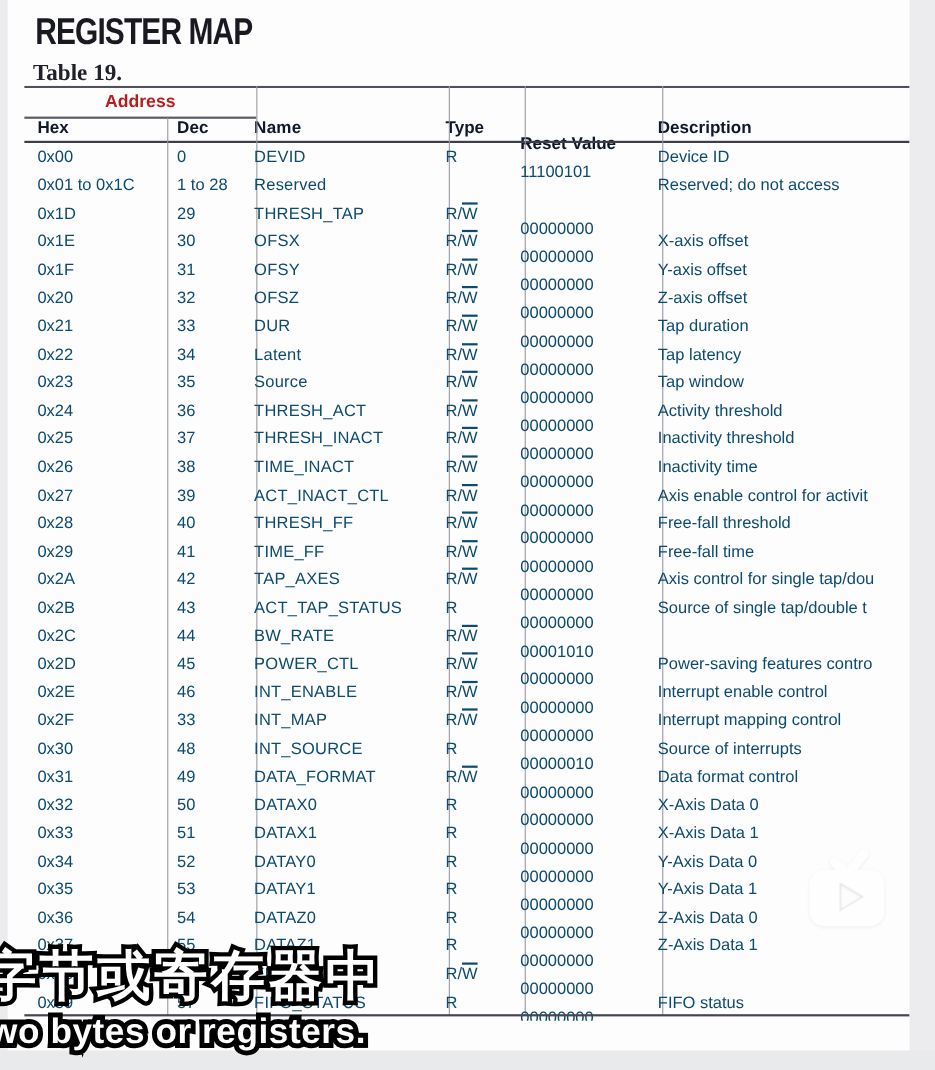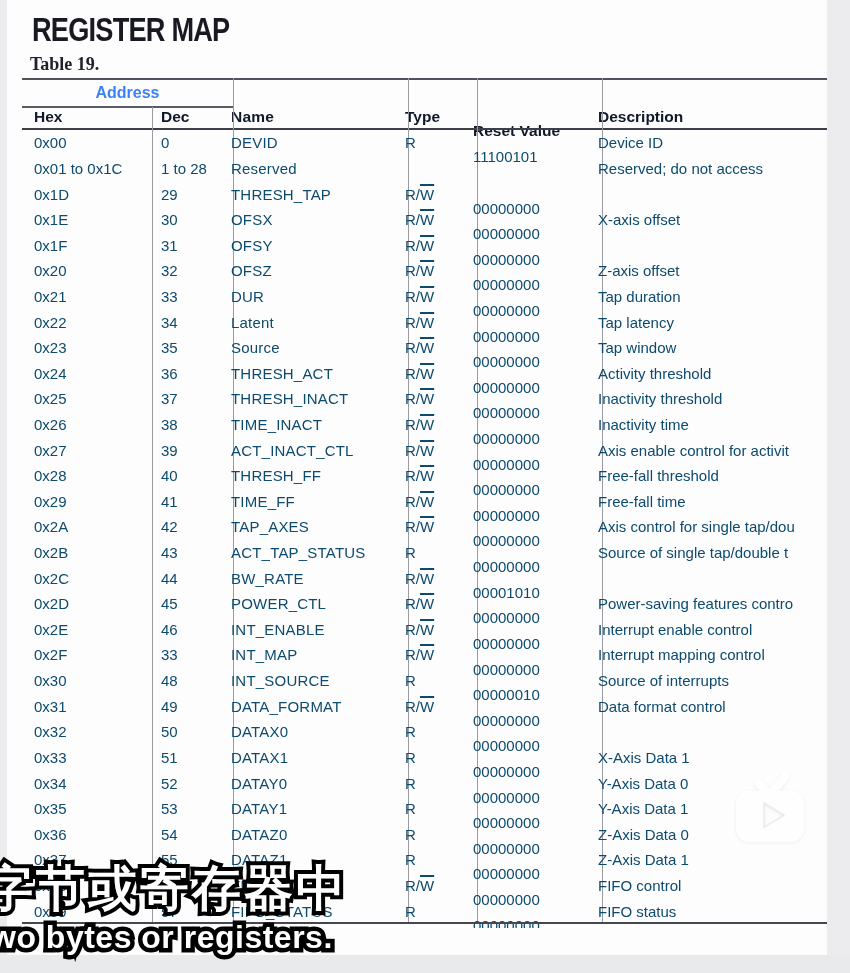--- a/index.html
+++ b/index.html
@@ -15,40 +15,40 @@
   .strip.bottom{left:0;top:955px;width:850px;height:18px;background:#e9eaec;z-index:4;}
 
   .title{
     position:absolute;left:32px;top:10px;margin:0;
     font-size:34px;font-weight:700;letter-spacing:-1px;color:#191922;
     transform:scaleX(.8);transform-origin:left top;white-space:nowrap;
   }
   .caption{
     position:absolute;left:30px;top:54px;
     font-family:"Liberation Serif","DejaVu Serif",serif;
-    font-size:18px;font-weight:700;color:#20202a;
+    font-size:21px;font-weight:700;color:#20202a;
   }
 
   .tablewrap{position:absolute;left:22px;top:78px;width:805px;height:850px;overflow:hidden;z-index:1;}
   .rule{position:absolute;left:0;width:805px;background:#50515a;}
   .rule.top{top:0;height:2px;}
   .rule.addr{top:28px;width:211px;height:2px;background:#5a5b64;}
   .rule.headbot{top:50px;height:2px;background:#3d3e47;}
   .rule.bot{top:844px;height:2px;background:#45464f;}
   .vline{position:absolute;width:1px;top:0;height:845px;background:#9a9aa1;}
   .vline.v1{left:130px;top:29px;height:816px;}
   .vline.v2{left:211px;}
   .vline.v3{left:386px;}
   .vline.v4{left:455px;}
   .vline.v5{left:580px;}
 
   .addrcell{
     position:absolute;left:0;top:2px;width:211px;height:26px;
     display:flex;align-items:center;justify-content:center;
-    font-size:16px;font-weight:700;color:#3b82f6;
+    font-size:16px;font-weight:700;color:#b91c1c;
   }
   .headrow{position:absolute;left:0;top:28px;width:805px;height:22px;display:flex;
     font-size:15.5px;font-weight:700;color:#0f172a;align-items:center;}
   .rows{position:absolute;left:0;top:52px;width:805px;}
   .row{display:flex;height:25.61px;align-items:center;font-size:15px;color:#0c4a6e;white-space:nowrap;}
   .c-hex{width:118px;padding-left:12px;flex:none;}
   .c-dec{width:70px;padding-left:9px;flex:none;}
   .c-name{width:163px;padding-left:0;flex:none;letter-spacing:.2px;}
   .c-type{width:58px;padding-left:11px;flex:none;}
   .c-reset{width:115px;padding-left:10px;flex:none;margin-top:28px;}
@@ -128,20 +128,21 @@
     <div class="c-reset">00000000</div>
     <div class="c-desc">X-axis offset</div>
   </div>
 
   <div class="row">
     <div class="c-hex">0x1F</div>
     <div class="c-dec">31</div>
     <div class="c-name">OFSY</div>
     <div class="c-type">R/<span class="ov">W</span></div>
     <div class="c-reset">00000000</div>
+    <div class="c-desc">Y-axis offset</div>
   </div>
 
   <div class="row">
     <div class="c-hex">0x20</div>
     <div class="c-dec">32</div>
     <div class="c-name">OFSZ</div>
     <div class="c-type">R/<span class="ov">W</span></div>
     <div class="c-reset">00000000</div>
     <div class="c-desc">Z-axis offset</div>
   </div>
@@ -297,20 +298,21 @@
     <div class="c-reset">00000000</div>
     <div class="c-desc">Data format control</div>
   </div>
 
   <div class="row">
     <div class="c-hex">0x32</div>
     <div class="c-dec">50</div>
     <div class="c-name">DATAX0</div>
     <div class="c-type">R</div>
     <div class="c-reset">00000000</div>
+    <div class="c-desc">X-Axis Data 0</div>
   </div>
 
   <div class="row">
     <div class="c-hex">0x33</div>
     <div class="c-dec">51</div>
     <div class="c-name">DATAX1</div>
     <div class="c-type">R</div>
     <div class="c-reset">00000000</div>
     <div class="c-desc">X-Axis Data 1</div>
   </div>
@@ -350,21 +352,20 @@
     <div class="c-reset">00000000</div>
     <div class="c-desc">Z-Axis Data 1</div>
   </div>
 
   <div class="row">
     <div class="c-hex">0x38</div>
     <div class="c-dec">56</div>
     <div class="c-name">FIFO_CTL</div>
     <div class="c-type">R/<span class="ov">W</span></div>
     <div class="c-reset">00000000</div>
-    <div class="c-desc">FIFO control</div>
   </div>
 
   <div class="row">
     <div class="c-hex">0x39</div>
     <div class="c-dec">57</div>
     <div class="c-name">FIFO_STATUS</div>
     <div class="c-type">R</div>
     <div class="c-reset">00000000</div>
     <div class="c-desc">FIFO status</div>
   </div>

